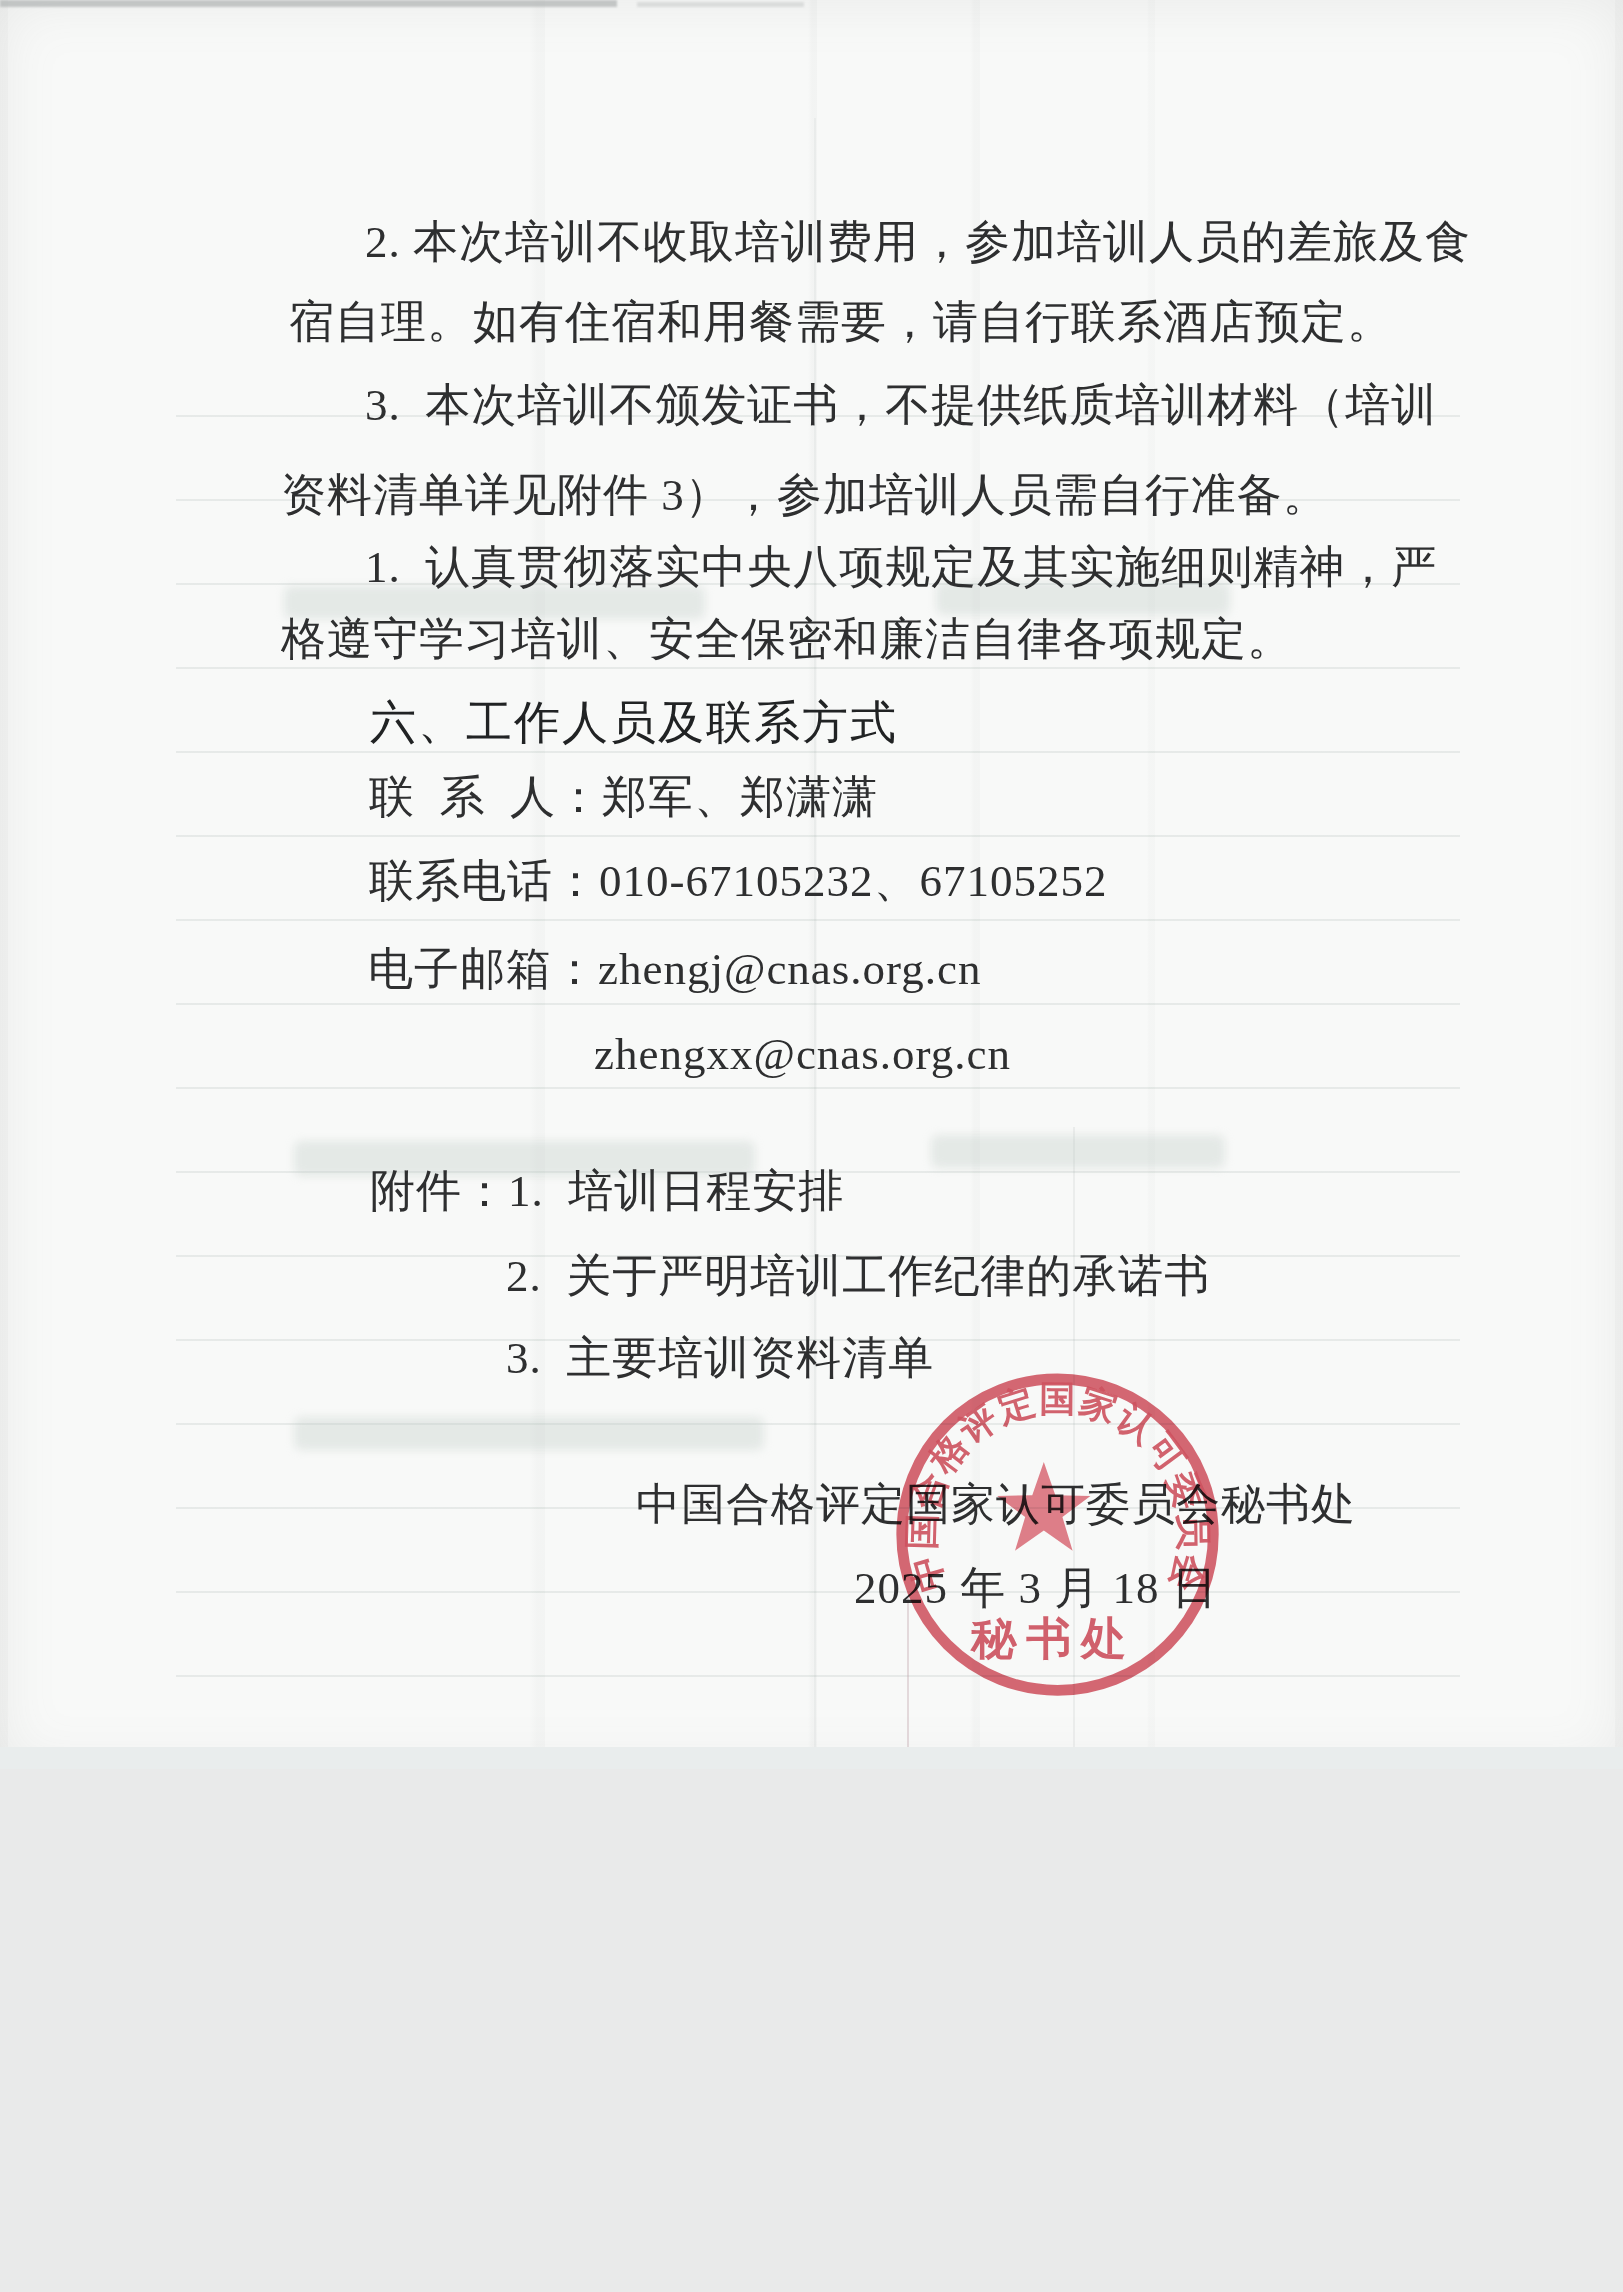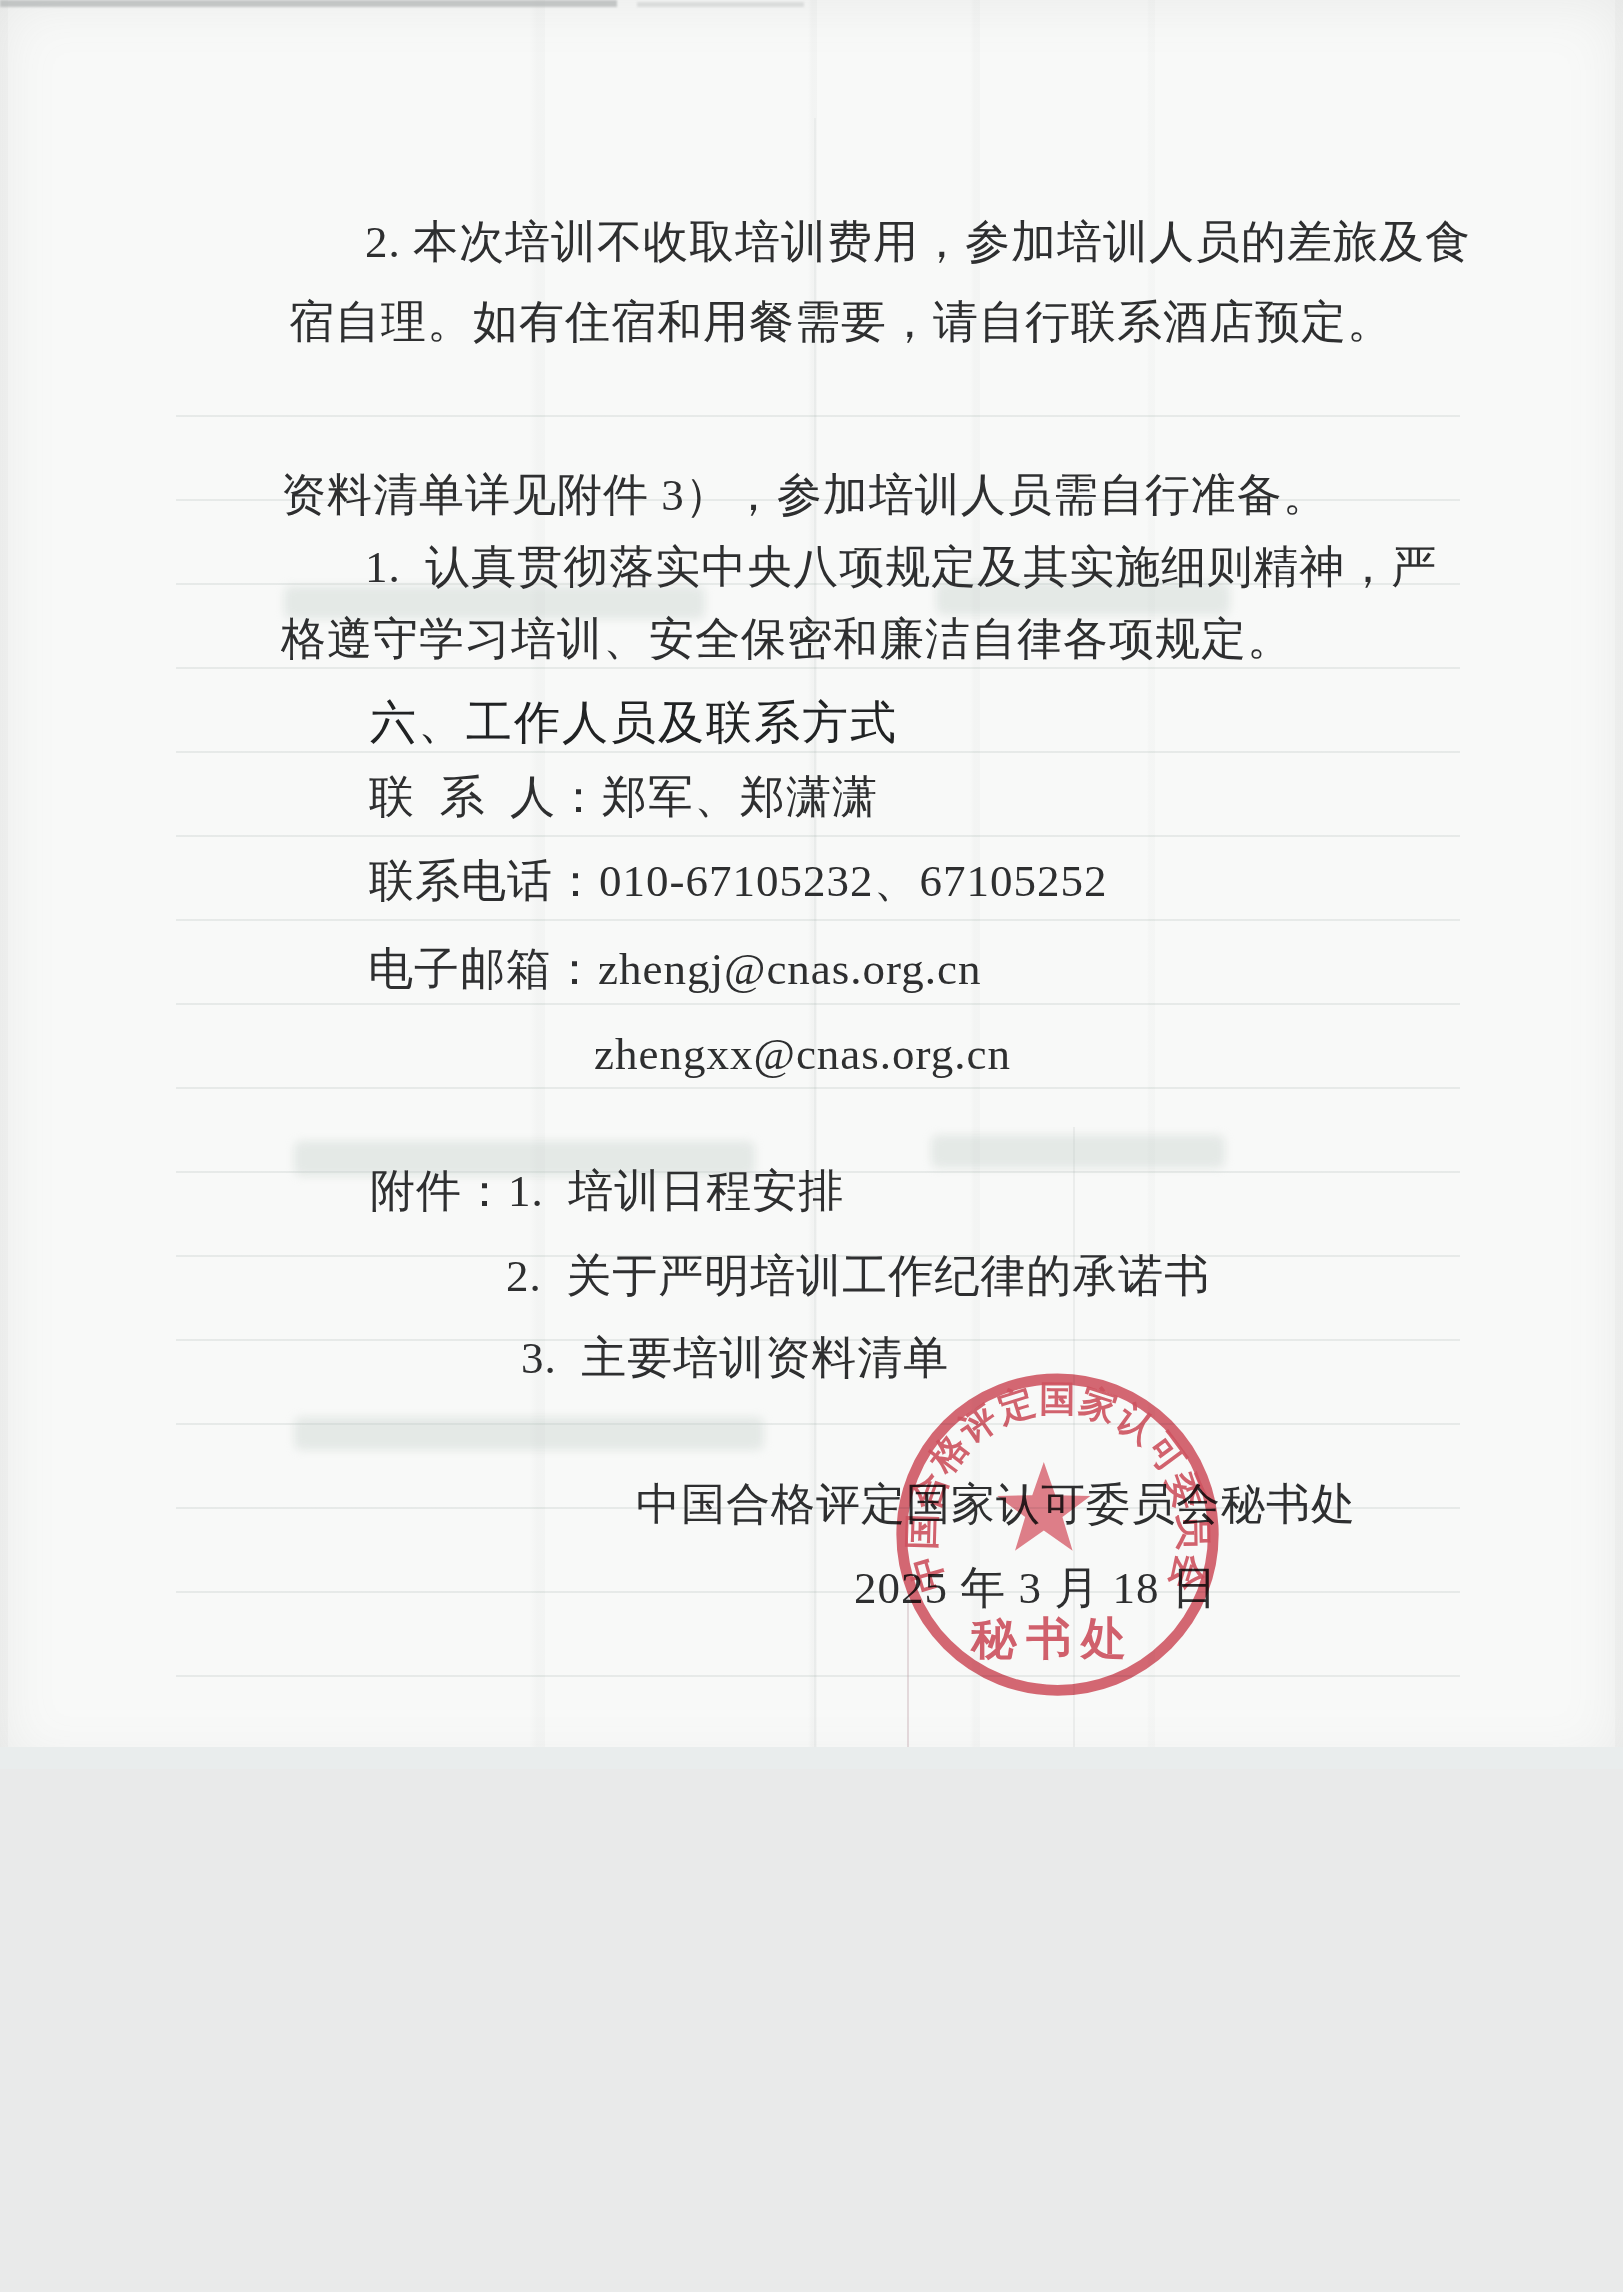--- a/index.html
+++ b/index.html
@@ -69,35 +69,36 @@
   <div class="blot b5"></div>
   <div class="blot b6"></div>
   <div class="blot b7"></div>
   <div class="blot b8"></div>
   <div class="blot b9"></div>
   <div class="blot b10"></div>
   <div class="blot b11"></div>
 
   <div class="ln" style="left:365px; top:220px;">2. 本次培训不收取培训费用，参加培训人员的差旅及食</div>
   <div class="ln" style="left:289px; top:300px;">宿自理。如有住宿和用餐需要，请自行联系酒店预定。</div>
+  <div class="ln" style="left:365px; top:383px;">3.  本次培训不颁发证书，不提供纸质培训材料（培训</div>
   <div class="ln" style="left:281px; top:460px;margin-top:13px;">资料清单详见附件 3），参加培训人员需自行准备。</div>
   <div class="ln" style="left:365px; top:545px;">1.  认真贯彻落实中央八项规定及其实施细则精神，严</div>
   <div class="ln" style="left:281px; top:617px;">格遵守学习培训、安全保密和廉洁自律各项规定。</div>
 
   <div class="ln hd" style="left:370px; top:699px;">六、工作人员及联系方式</div>
 
   <div class="ln" style="left:369px; top:775px;">联  系  人：郑军、郑潇潇</div>
   <div class="ln" style="left:369px; top:859px;">联系电话：010-67105232、67105252</div>
 
   <div class="ln" style="left:368px; top:947px;"><span>电子邮箱：</span><span>zhengj@cnas.org.cn</span></div>
   <div class="ln" style="left:594px; top:1032px;text-align:center;">zhengxx@cnas.org.cn</div>
 
   <div class="ln" style="left:370px; top:1169px;"><span>附件：</span><span>1.  培训日程安排</span></div>
   <div class="ln" style="left:506px; top:1254px;">2.  关于严明培训工作纪律的承诺书</div>
-  <div class="ln" style="left:521px; top:1336px;">3.  主要培训资料清单</div>
+  <div class="ln" style="left:506px; top:1336px;">3.  主要培训资料清单</div>
 
   <div class="ln sig" style="left:636px; top:1483px;">中国合格评定国家认可委员会秘书处</div>
   <div class="ln" style="left:854px; top:1566px;">2025 年 3 月 18 日</div>
 
   <svg class="seal" viewBox="0 0 344 344">
     <circle cx="171" cy="170" r="159" fill="none" stroke="#cf3f4f" stroke-width="11" opacity="0.85"></circle>
     <polygon points="157,96 168.8,129.8 204.6,130.6 176,152.2 186.4,186.5 157,166 127.6,186.5 138,152.2 109.4,130.6 145.2,129.8" fill="#d9505e" opacity="0.78"></polygon>
     <defs>
       <path id="sealArc" d="M 56.8 223.2 A 126 126 0 1 1 285.2 223.2" fill="none"></path>
     </defs>

